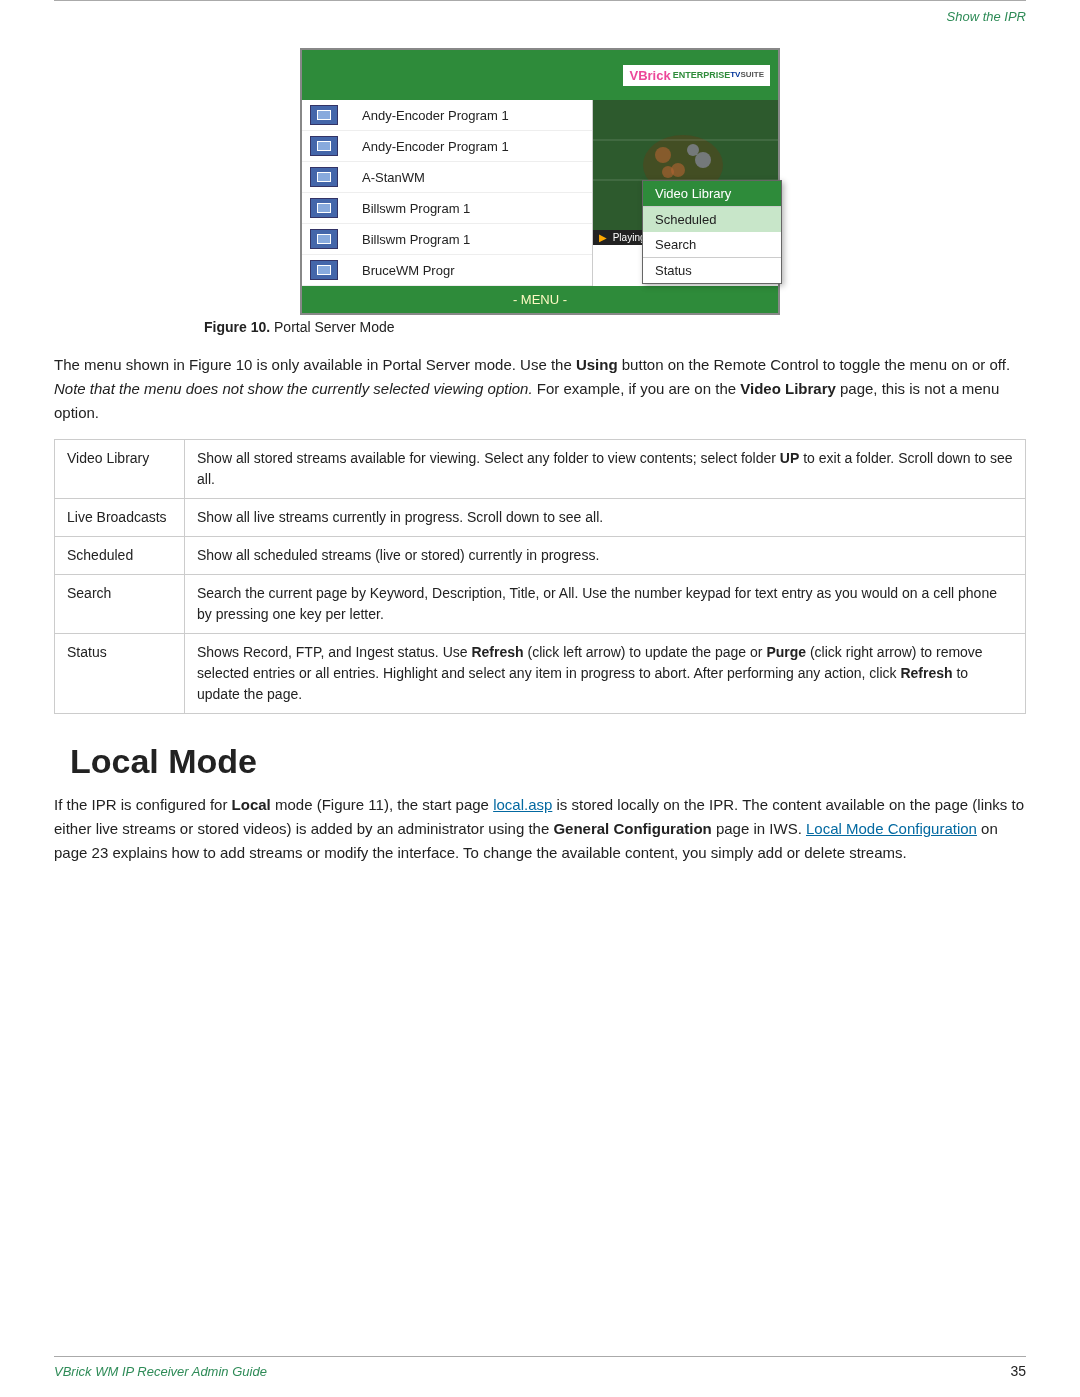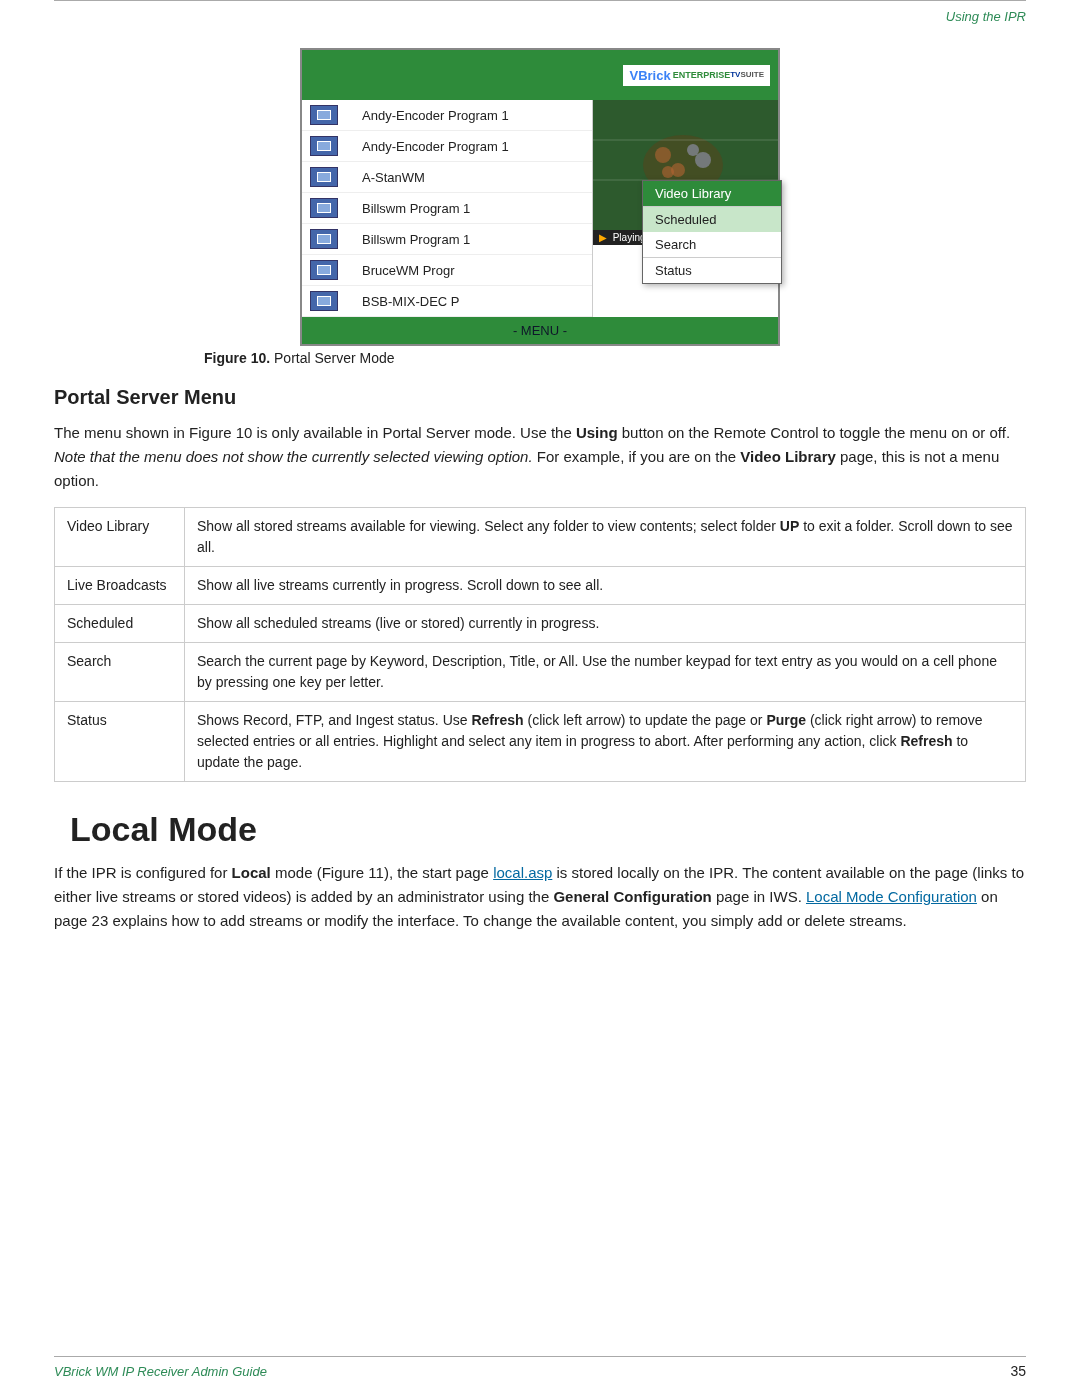--- a/index.html
+++ b/index.html
@@ -62,21 +62,21 @@
 
     .vbrick-logo {
       background: #fff;
       padding: 3px 6px;
       display: flex;
       align-items: center;
       font-size: 11px;
       font-weight: bold;
       font-family: Arial, sans-serif;
     }
-    .vbrick-logo .vb-red { color: #3b82f6; font-size: 13px; font-weight: 900; }
+    .vbrick-logo .vb-red { color: #ec4899; font-size: 13px; font-weight: 900; }
     .vbrick-logo .vb-green { color: #2e8b3a; font-size: 9px; }
     .vbrick-logo .vb-blue { color: #003399; font-size: 8px; }
     .vbrick-logo .vb-suite { color: #555; font-size: 8px; display: block; text-align: right; }
 
     .portal-body {
       display: flex;
       position: relative;
     }
 
     .channel-list {
@@ -171,21 +171,21 @@
       color: #fff;
     }
     .ctx-item.ctx-selected {
       background: #c8e6c9;
     }
     .ctx-separator { border-top: 1px solid #ccc; }
 
     .portal-footer {
       background: #2e8b3a;
       text-align: center;
-      color: #0f172a;
+      color: #fef9c3;
       font-size: 13px;
       font-family: Arial, sans-serif;
       padding: 6px;
     }
 
     .figure-caption {
       font-size: 14px;
       font-family: Arial, sans-serif;
       margin-top: 4px;
       text-align: center;
@@ -270,21 +270,21 @@
     .link-style {
       color: #0369a1;
       text-decoration: underline;
     }
   </style>
 </head>
 <body>
 
 <div class="top-rule"></div>
 <div class="page-header">
-  <span class="page-header-text">Using the IPR</span>
+  <span class="page-header-text">Show the IPR</span>
 </div>
 
 <div class="content">
 
   <div class="figure-container">
     <div class="portal-ui">
 
       <div class="portal-header">
         <div class="vbrick-logo">
           <span class="vb-red">VBrick</span>
@@ -315,24 +315,20 @@
             <span>Billswm Program 1</span>
           </div>
           <div class="channel-item">
             <div class="ch-icon"></div>
             <span>Billswm Program 1</span>
           </div>
           <div class="channel-item">
             <div class="ch-icon"></div>
             <span>BruceWM Progr</span>
           </div>
-          <div class="channel-item">
-            <div class="ch-icon"></div>
-            <span>BSB-MIX-DEC P</span>
-          </div>
         </div>
 
         <div class="preview-pane">
           <div class="preview-image">
 
             <svg width="185" height="130" style="position:absolute;top:0;left:0;">
 
               <rect width="185" height="130" fill="#2d5a2d"></rect>
 
               <ellipse cx="90" cy="65" rx="40" ry="30" fill="rgba(100,60,20,0.4)"></ellipse>
@@ -367,21 +363,20 @@
       </div>
     </div>
 
     <div class="figure-caption">
       <strong><span>Figure 10.</span></strong>
       <span>Portal Server Mode</span>
     </div>
   </div>
 
   <div>
-    <h2 class="section-title">Portal Server Menu</h2>
 
     <p class="body-para">
       <span>The menu shown in Figure 10 is only available in Portal Server mode. Use the </span><strong>Using</strong><span> button on the Remote Control to toggle the menu on or off. </span><em>Note that the menu does not show the currently selected viewing option.</em><span> For example, if you are on the </span><strong>Video Library</strong><span> page, this is not a menu option.</span>
     </p>
 
     <table class="def-table">
       <tbody>
         <tr>
           <td>Video Library</td>
           <td>Show all stored streams available for viewing. Select any folder to view contents; select folder <strong>UP</strong> to exit a folder. Scroll down to see all.</td>

